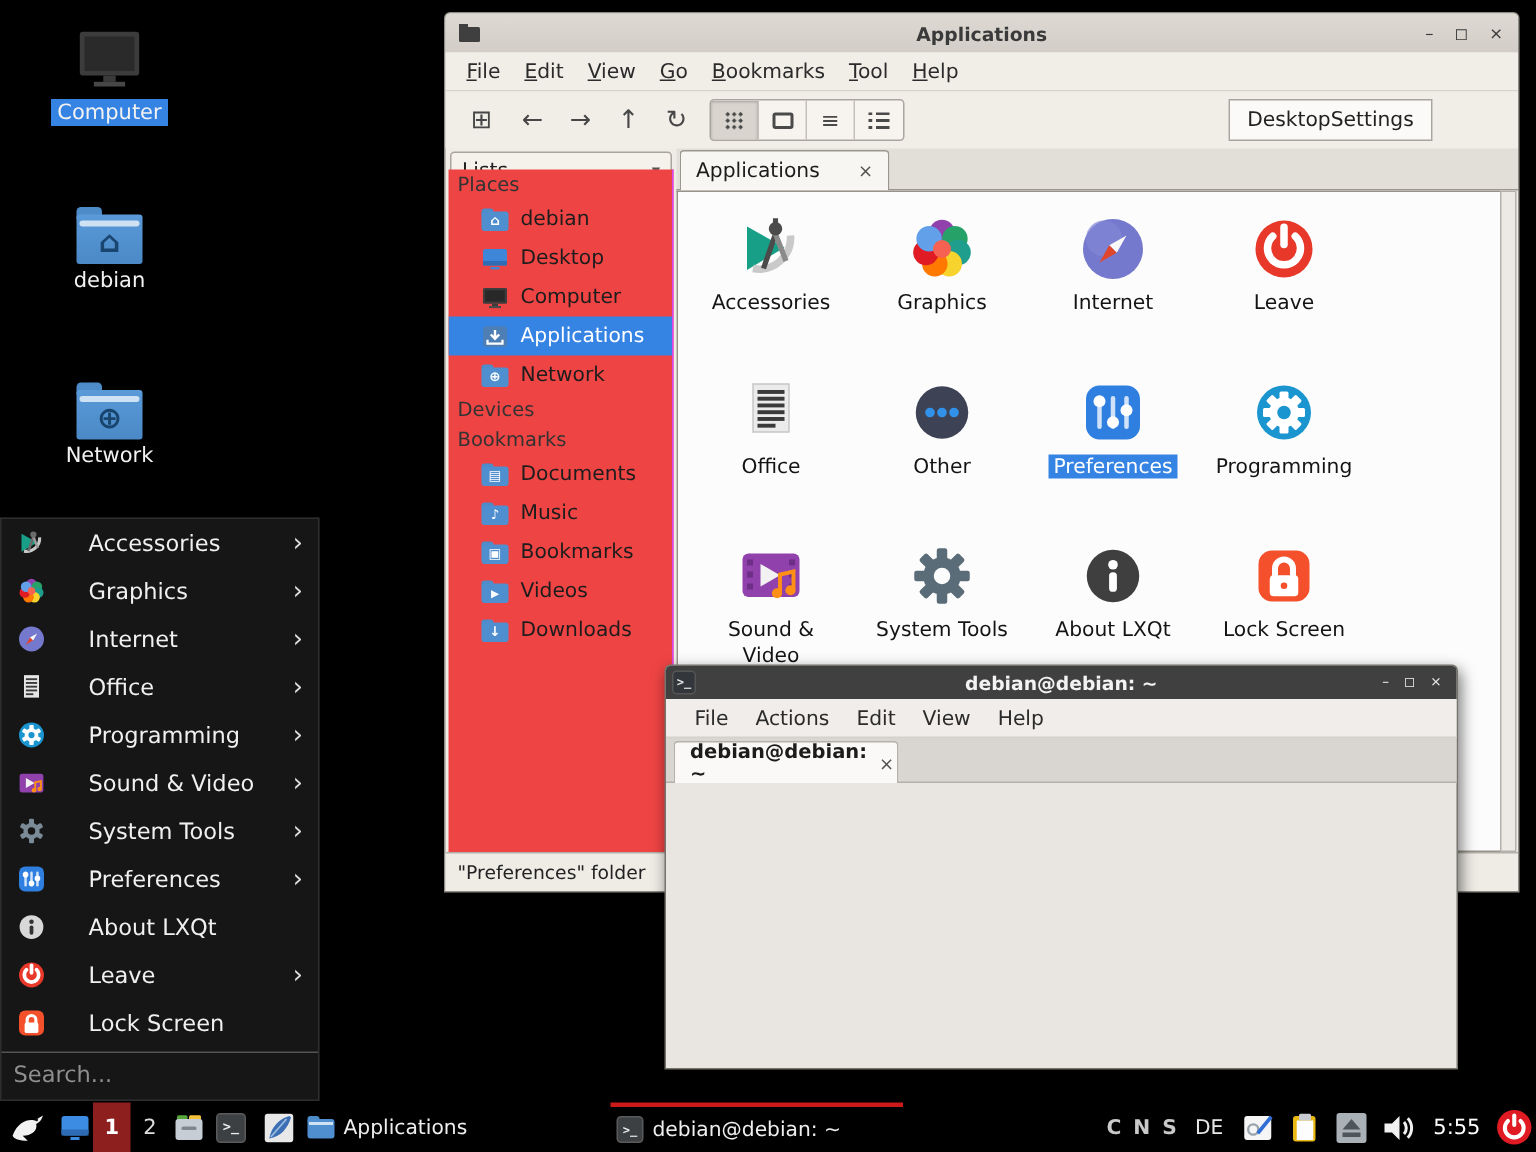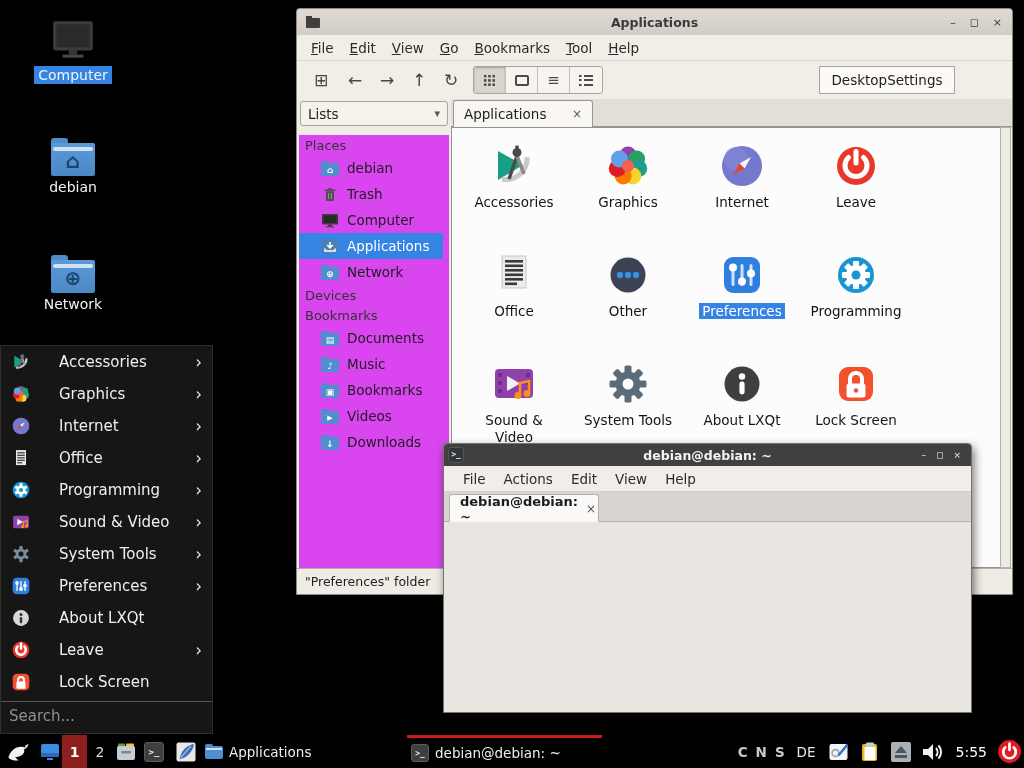--- a/index.html
+++ b/index.html
@@ -63,21 +63,21 @@
   .pathchip{width:18px;height:18px;background:#7f7f7f;border-radius:3px;flex:none;display:flex;align-items:center;justify-content:center}
   .pathchip i{width:8px;height:8px;border:2px solid #d6d6d6;border-radius:50%}
   .pathtext{font-size:13.5px;color:#222;white-space:nowrap}
   .dsbtn{position:absolute;left:522px;top:5px;width:136px;height:28px;background:#fbfaf8;border:1px solid #a9a49d;border-radius:0;font-size:13.5px;color:#222;display:flex;align-items:center;justify-content:center}
   .comborow{position:absolute;left:0;right:0;top:90px;height:28px}
   .combo{position:absolute;left:3px;top:2px;width:148px;height:25px;background:#f5f2ec;border:1px solid #a9a49d;border-radius:3px;display:flex;align-items:center;padding:0 7px;font-size:13.5px;color:#222}
   .combo .arr{margin-left:auto;color:#555;font-size:11px}
   .fm-tabbar{position:absolute;left:154px;right:0;top:0;height:28px;background:#e2dfd9;border-bottom:1px solid #9b978f}
   .fm-tab{position:absolute;left:2px;top:1px;width:140px;height:27px;background:#f8f6f2;border:1px solid #9b978f;border-bottom:none;border-radius:3px 3px 0 0;display:flex;align-items:center;padding:0 10px;font-size:13.5px;color:#1c1c1c}
   .fm-tab .x{margin-left:auto;color:#555;font-size:12px}
-  .sidebar{position:absolute;left:2px;top:126px;width:150px;bottom:26px;background:#d946ef;border-right:6px solid #d946ef;overflow:hidden}
+  .sidebar{position:absolute;left:2px;top:104px;width:150px;bottom:26px;background:#ef4444;border-right:1px solid #d946ef;overflow:hidden}
   .side-h{padding:3px 0 2px 6px;font-size:13px;color:#333}
   .side-row{height:26px;display:flex;align-items:center;padding-left:22px;gap:8px;font-size:13.5px;color:#1d1d1d}
   .side-row.sel{background:#3584e4;color:#fff}
   .mainview{position:absolute;left:154px;right:12px;top:118px;bottom:26px;background:#fcfcfc;border:1px solid #98938a;border-right:none}
   .vscroll{position:absolute;right:1px;top:118px;bottom:26px;width:11px;background:#edeae5;border:1px solid #b5b1aa}
   .cell{position:absolute;width:114px;height:106px;text-align:center}
   .cell .cic{height:52px;display:flex;align-items:flex-end;justify-content:center}
   .cell .clbl{margin-top:4px;font-size:13.5px;color:#141414;line-height:17px}
   .cell .clbl .inner{padding:0 3px}
   .cell .clbl .inner.sel{background:#3584e4;color:#fff}
@@ -240,27 +240,25 @@
     <div class="side-row">
       <div class="f17">
           <div class="tab"></div>
           <div class="fbody"></div>
           <span class="emblem">⌂</span>
         </div>
       <span>debian</span>
     </div>
     <div class="side-row">
       <svg width="18" height="15" viewBox="0 0 18 15">
-          <rect x="5" y="4.5" width="8" height="9.5" rx="1" fill="#4d4d4d"></rect>
-          <rect x="3.6" y="2.5" width="10.8" height="1.8" rx="0.8" fill="#4d4d4d"></rect>
-          <rect x="7" y="1" width="4" height="1.6" rx="0.6" fill="#4d4d4d"></rect>
-          <rect x="7" y="6" width="1.2" height="6" fill="#8f8f8f"></rect>
-          <rect x="9.8" y="6" width="1.2" height="6" fill="#8f8f8f"></rect>
-        </svg>
-      <span>Trash</span>
+          <rect x="1" y="1" width="16" height="11" rx="1.5" fill="#3d86d8"></rect>
+          <rect x="1" y="9" width="16" height="3" fill="#2f6cb4"></rect>
+          <rect x="6" y="13" width="6" height="1.6" fill="#3d86d8"></rect>
+        </svg>
+      <span>Desktop</span>
     </div>
     <div class="side-row">
       <svg width="18" height="15" viewBox="0 0 18 15">
           <rect x="1" y="1" width="16" height="10.5" rx="1" fill="#3c3c3c"></rect>
           <rect x="2.5" y="2.5" width="13" height="7.5" fill="#282828"></rect>
           <rect x="7" y="11.5" width="4" height="1.5" fill="#3c3c3c"></rect>
           <rect x="5" y="13" width="8" height="1.4" fill="#4a4a4a"></rect>
         </svg>
       <span>Computer</span>
     </div>

